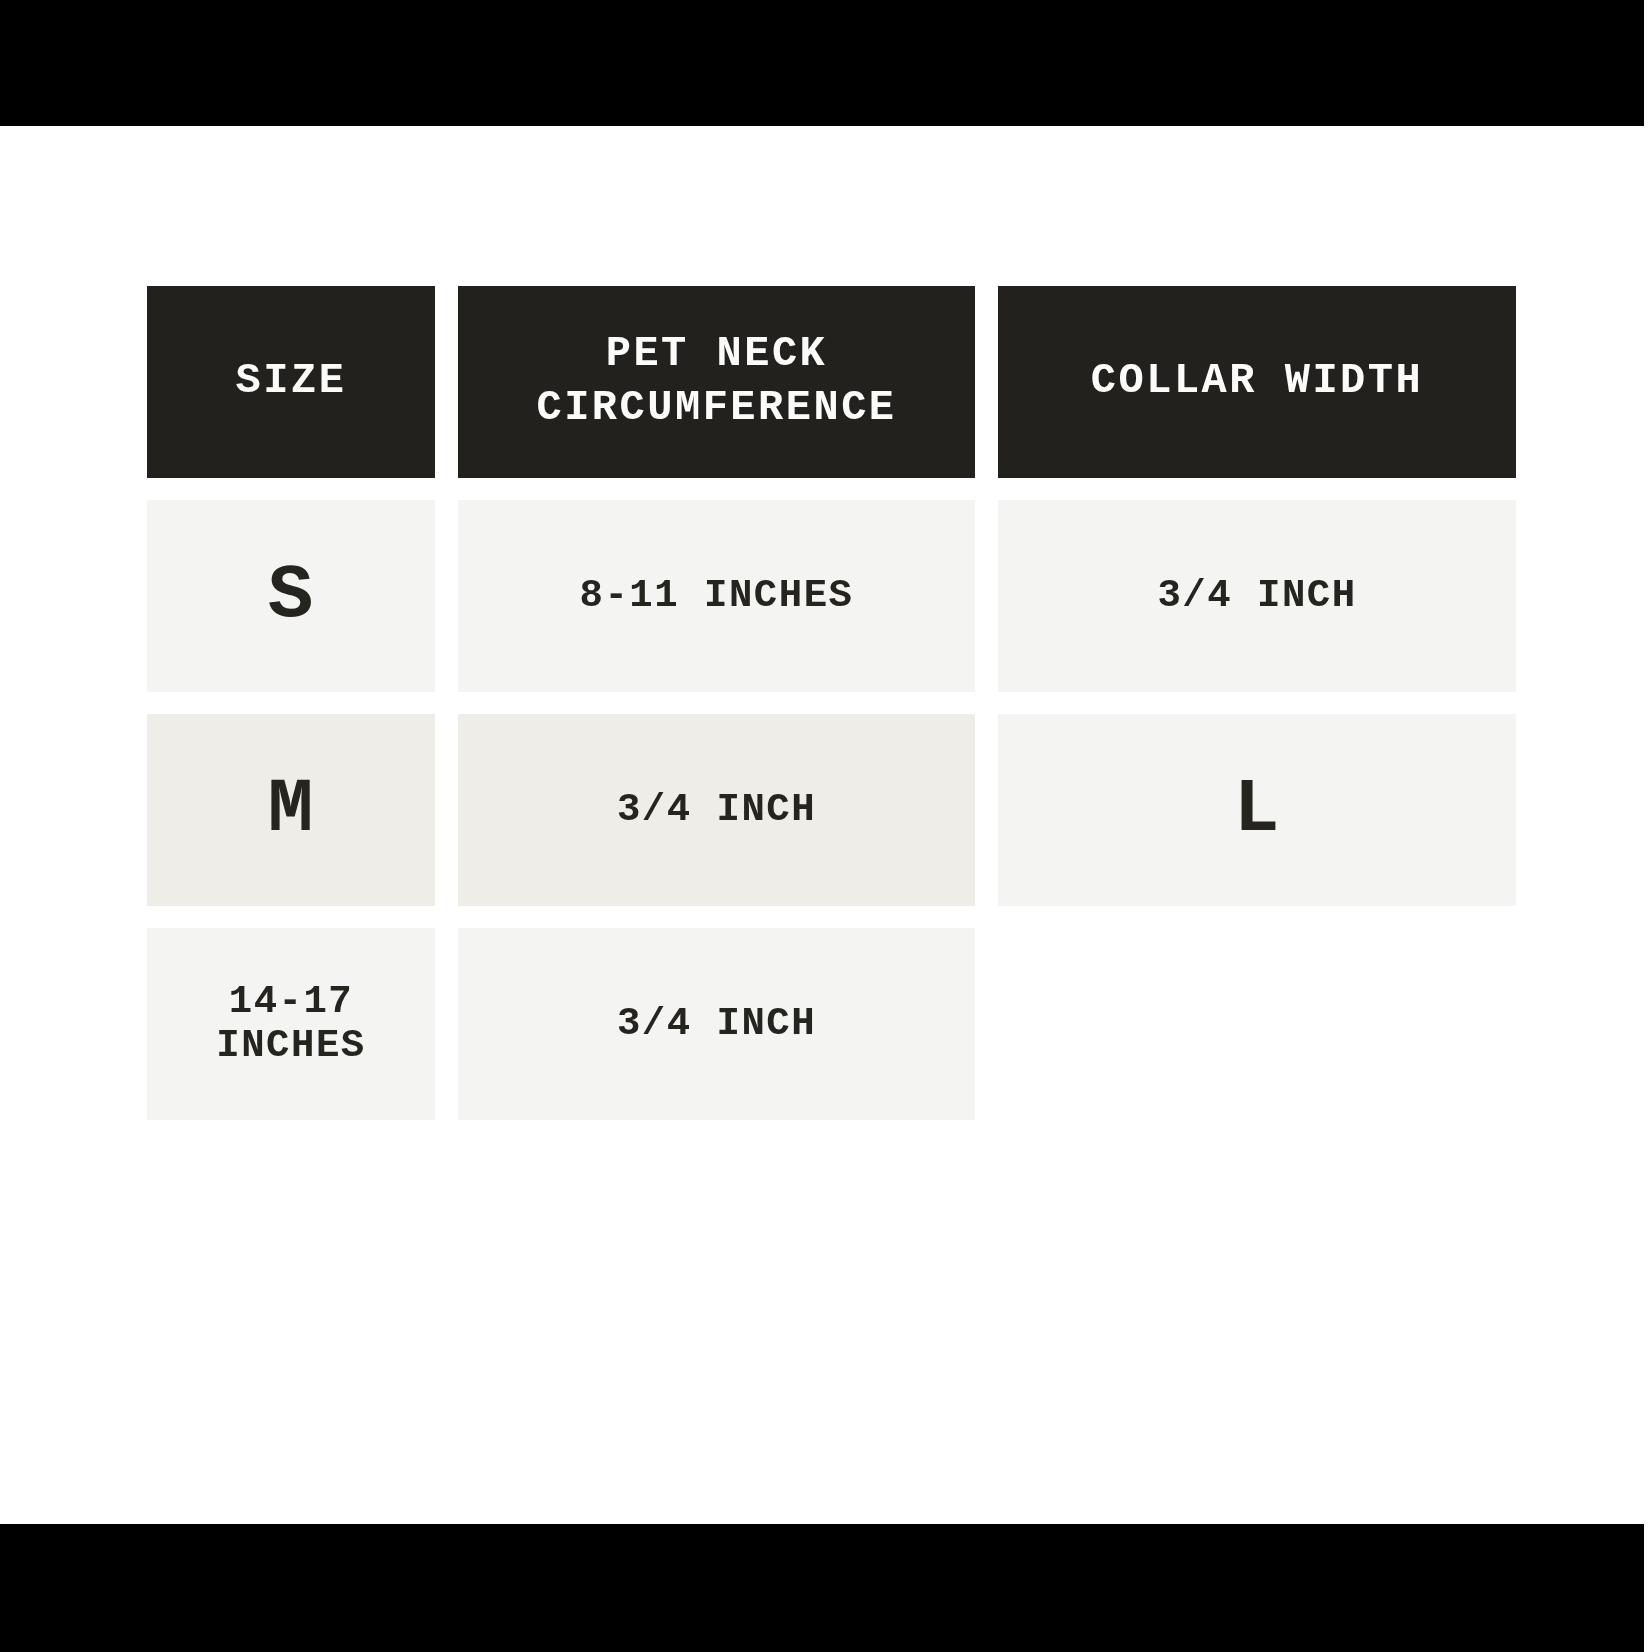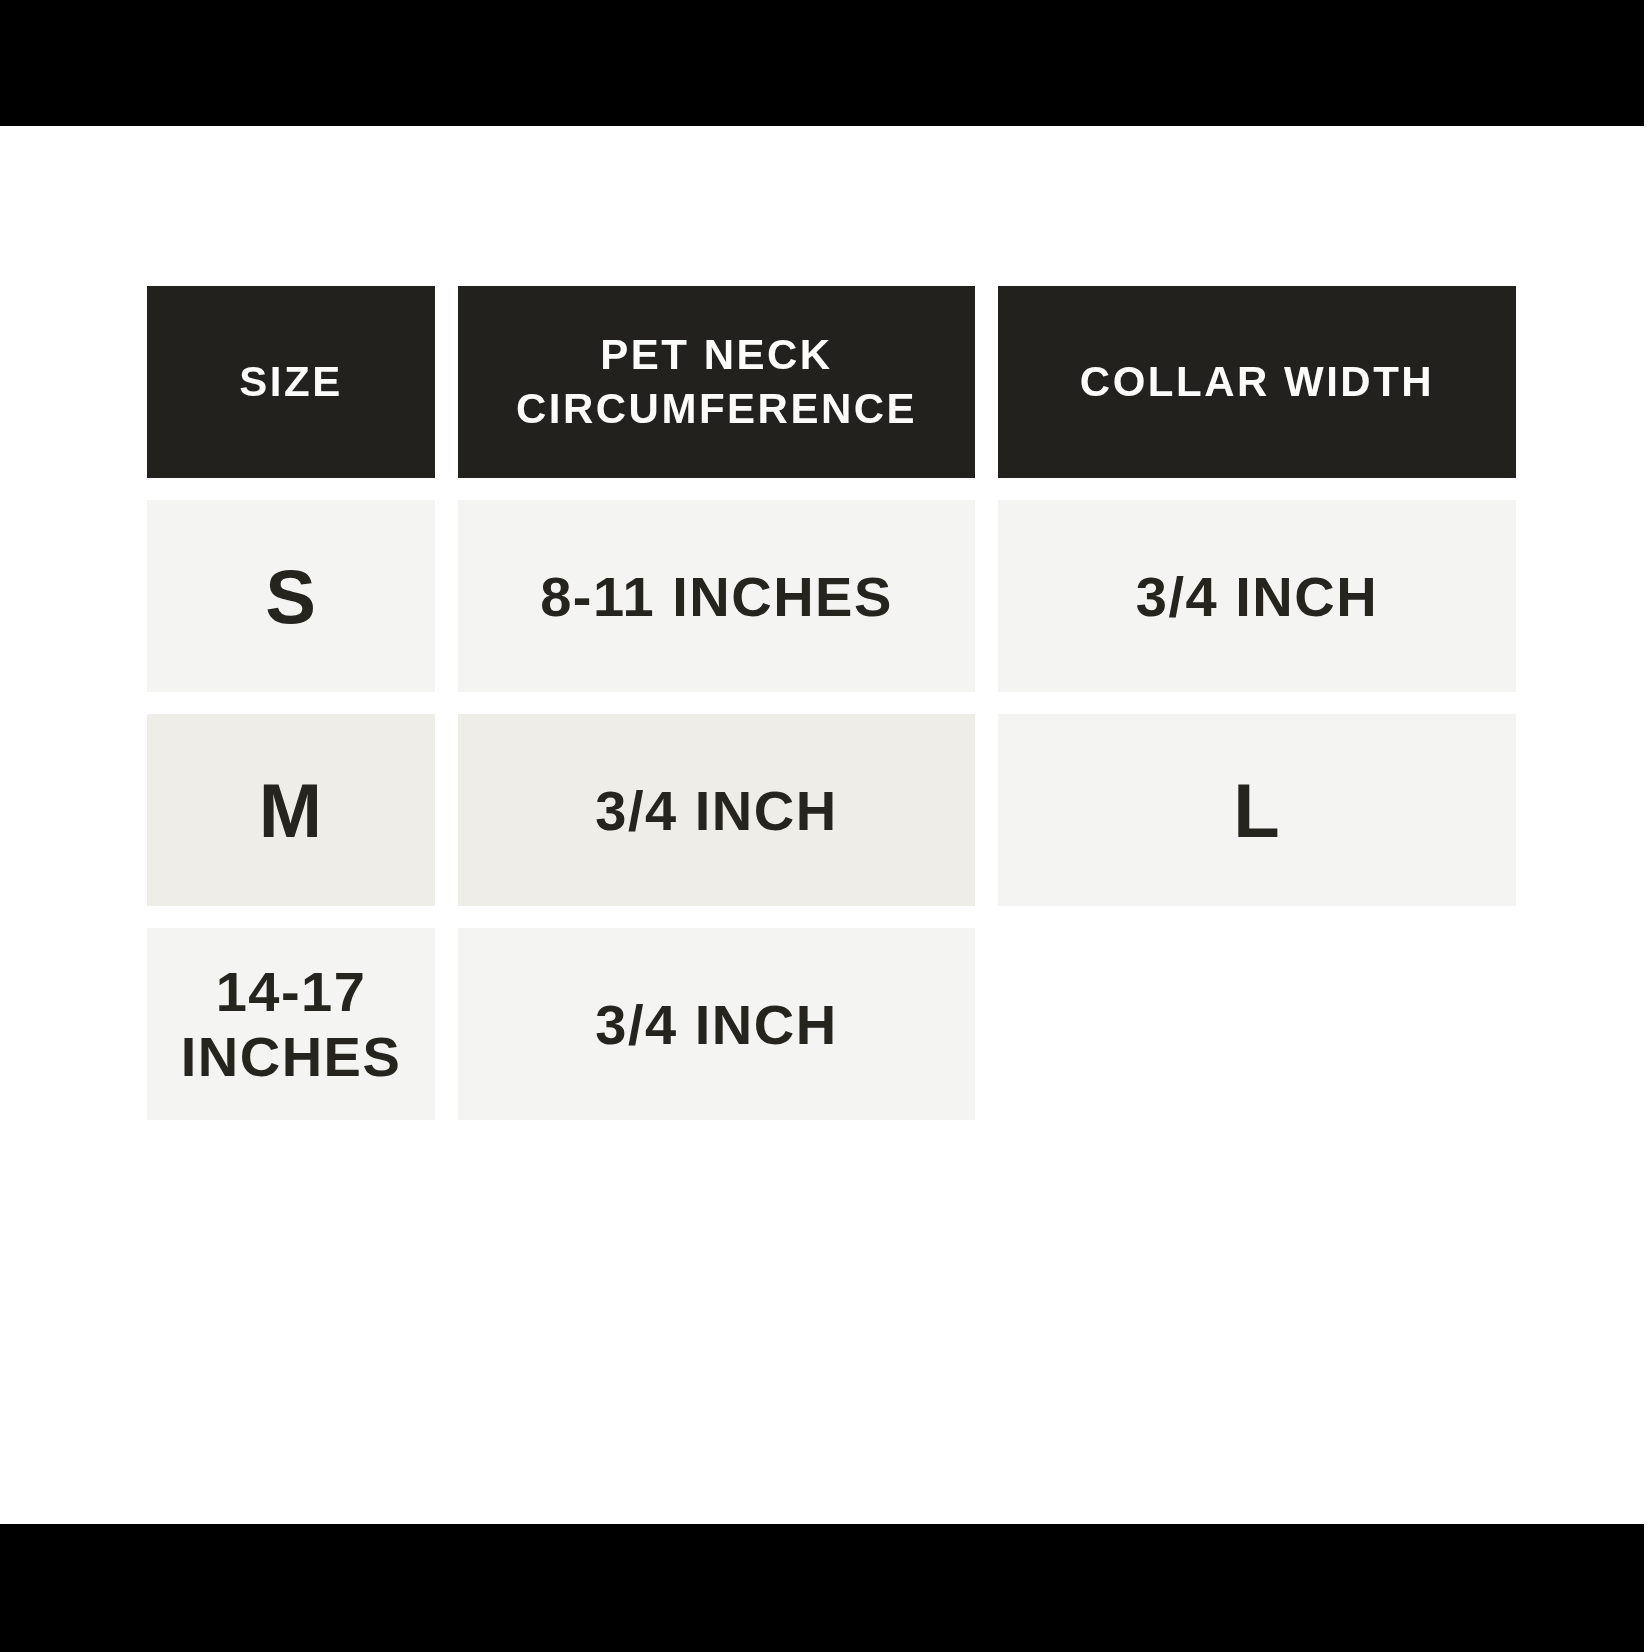--- a/index.html
+++ b/index.html
@@ -6,21 +6,21 @@
     margin: 0;
     padding: 0;
     background: #ffffff;
   }
   .stage {
     position: relative;
     width: 1644px;
     height: 1652px;
     background: #ffffff;
     overflow: hidden;
-    font-family: Liberation Sans, sans-serif;
+    font-family: Liberation Mono, monospace;
   }
   .letterbox {
     position: absolute;
     left: 0;
     width: 1652px;
     background: #000000;
   }
   .letterbox.top { top: 0; height: 126px; }
   .letterbox.bottom { top: 1524px; height: 128px; }
 
@@ -52,21 +52,21 @@
     padding: 0 20px;
     box-sizing: border-box;
   }
   .cell.data {
     color: #26241f;
     font-weight: 700;
     letter-spacing: 1.5px;
     text-transform: uppercase;
   }
   .cell.size-label { font-size: 76px; letter-spacing: 1px; }
-  .cell.value { font-size: 56px; }
+  .cell.value { font-size: 39px; }
   .row-light { background: #f4f4f3; }
   .row-beige { background: #efede7; }
 </style>
 </head>
 <body>
 
 <div class="stage">
   <div class="letterbox top"></div>
 
   <div class="size-chart">

